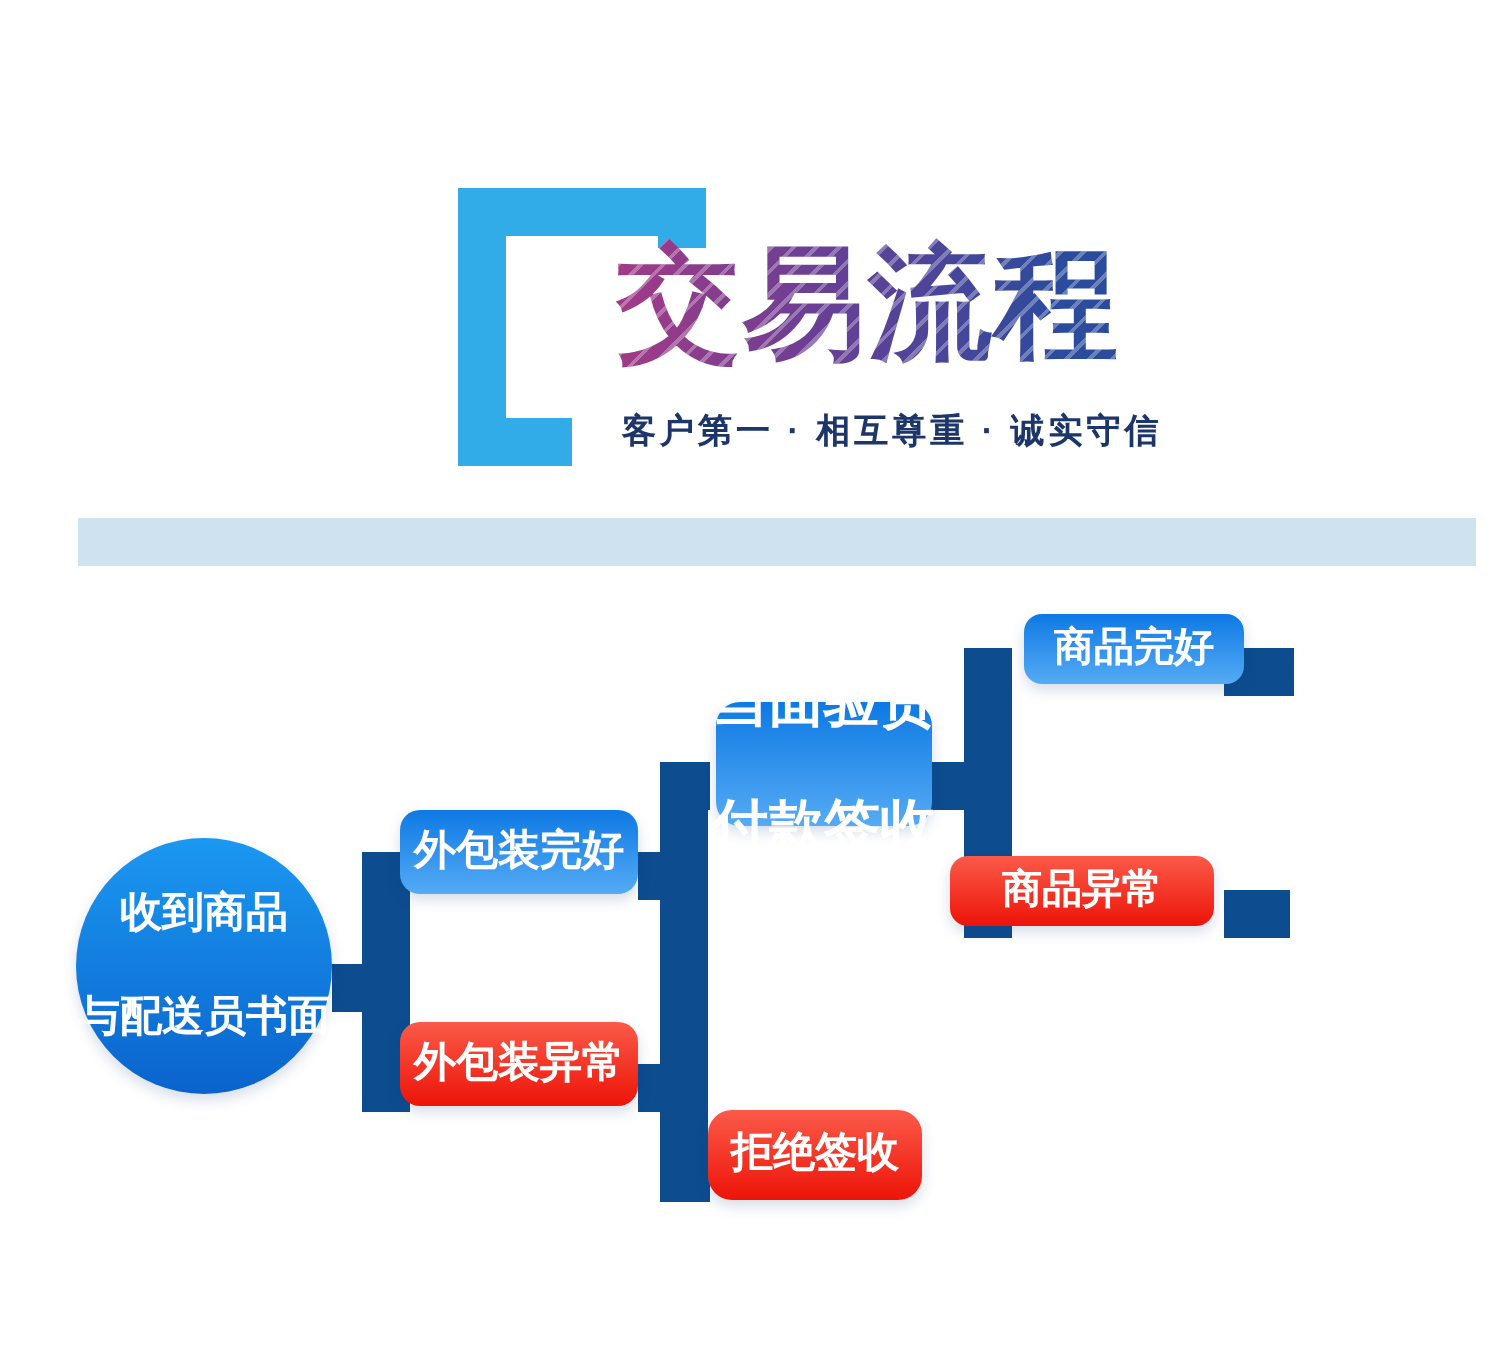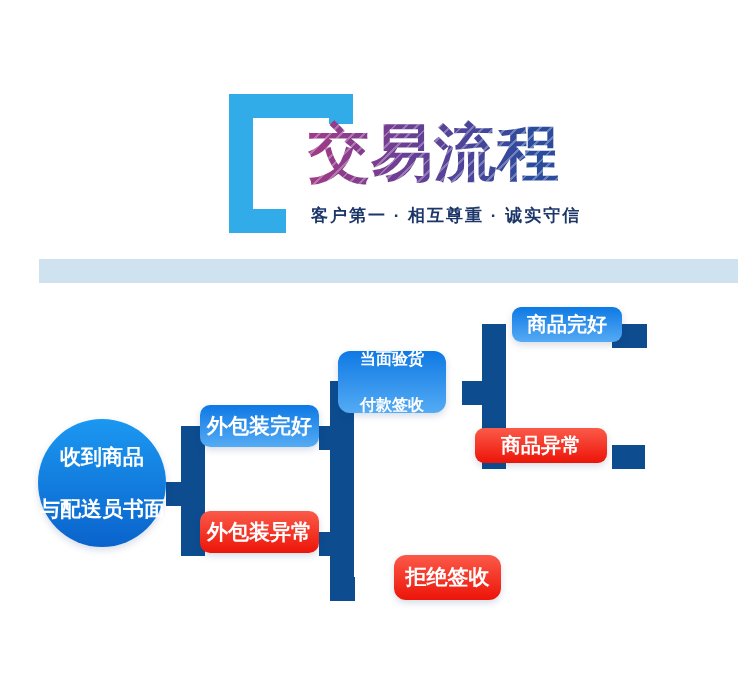--- a/index.html
+++ b/index.html
@@ -76,22 +76,22 @@
 
   .node-start {
     left: 14px; top: 395px;
     width: 128px; height: 128px;
     border-radius: 50%;
     background: linear-gradient(180deg, var(--circle-top), var(--circle-bottom));
     font-size: 21px;
   }
   .node-package-intact   { left: 176px; top: 381px; width: 119px; height: 42px; border-radius: 10px; font-size: 21px; justify-content: center; }
   .node-package-abnormal { left: 176px; top: 487px; width: 119px; height: 42px; border-radius: 10px; font-size: 21px; }
-  .node-inspect-pay      { left: 314px; top: 327px; width: 108px; height: 62px; border-radius: 12px; font-size: 16px; }
-  .node-refuse-sign      { left: 330px; top: 531px; width: 107px; height: 45px; border-radius: 12px; font-size: 21px; margin-left: 40px; }
+  .node-inspect-pay      { left: 334px; top: 327px; width: 108px; height: 62px; border-radius: 12px; font-size: 28px; }
+  .node-refuse-sign      { left: 330px; top: 531px; width: 107px; height: 45px; border-radius: 12px; font-size: 21px; }
   .node-goods-intact     { left: 478px; top: 283px; width: 110px; height: 35px; border-radius: 9px;  font-size: 20px; margin-left: 10px; }
   .node-sign-complete    { left: 622px; top: 283px; width: 109px; height: 35px; border-radius: 9px;  font-size: 20px; }
   .node-goods-abnormal   { left: 451px; top: 404px; width: 132px; height: 35px; border-radius: 9px;  font-size: 20px; }
   .node-courier-confirm  { left: 620px; top: 390px; width: 114px; height: 62px; border-radius: 12px; font-size: 17px; }
 
   
   .l-circle-out  { left: 142px; top: 458px; width: 16px;  height: 2px; }
   .l-v1          { left: 157px; top: 402px; width: 2px;   height: 108px; }
   .l-h-a         { left: 157px; top: 402px; width: 20px;  height: 2px; }
   .l-h-b         { left: 157px; top: 508px; width: 20px;  height: 2px; }

